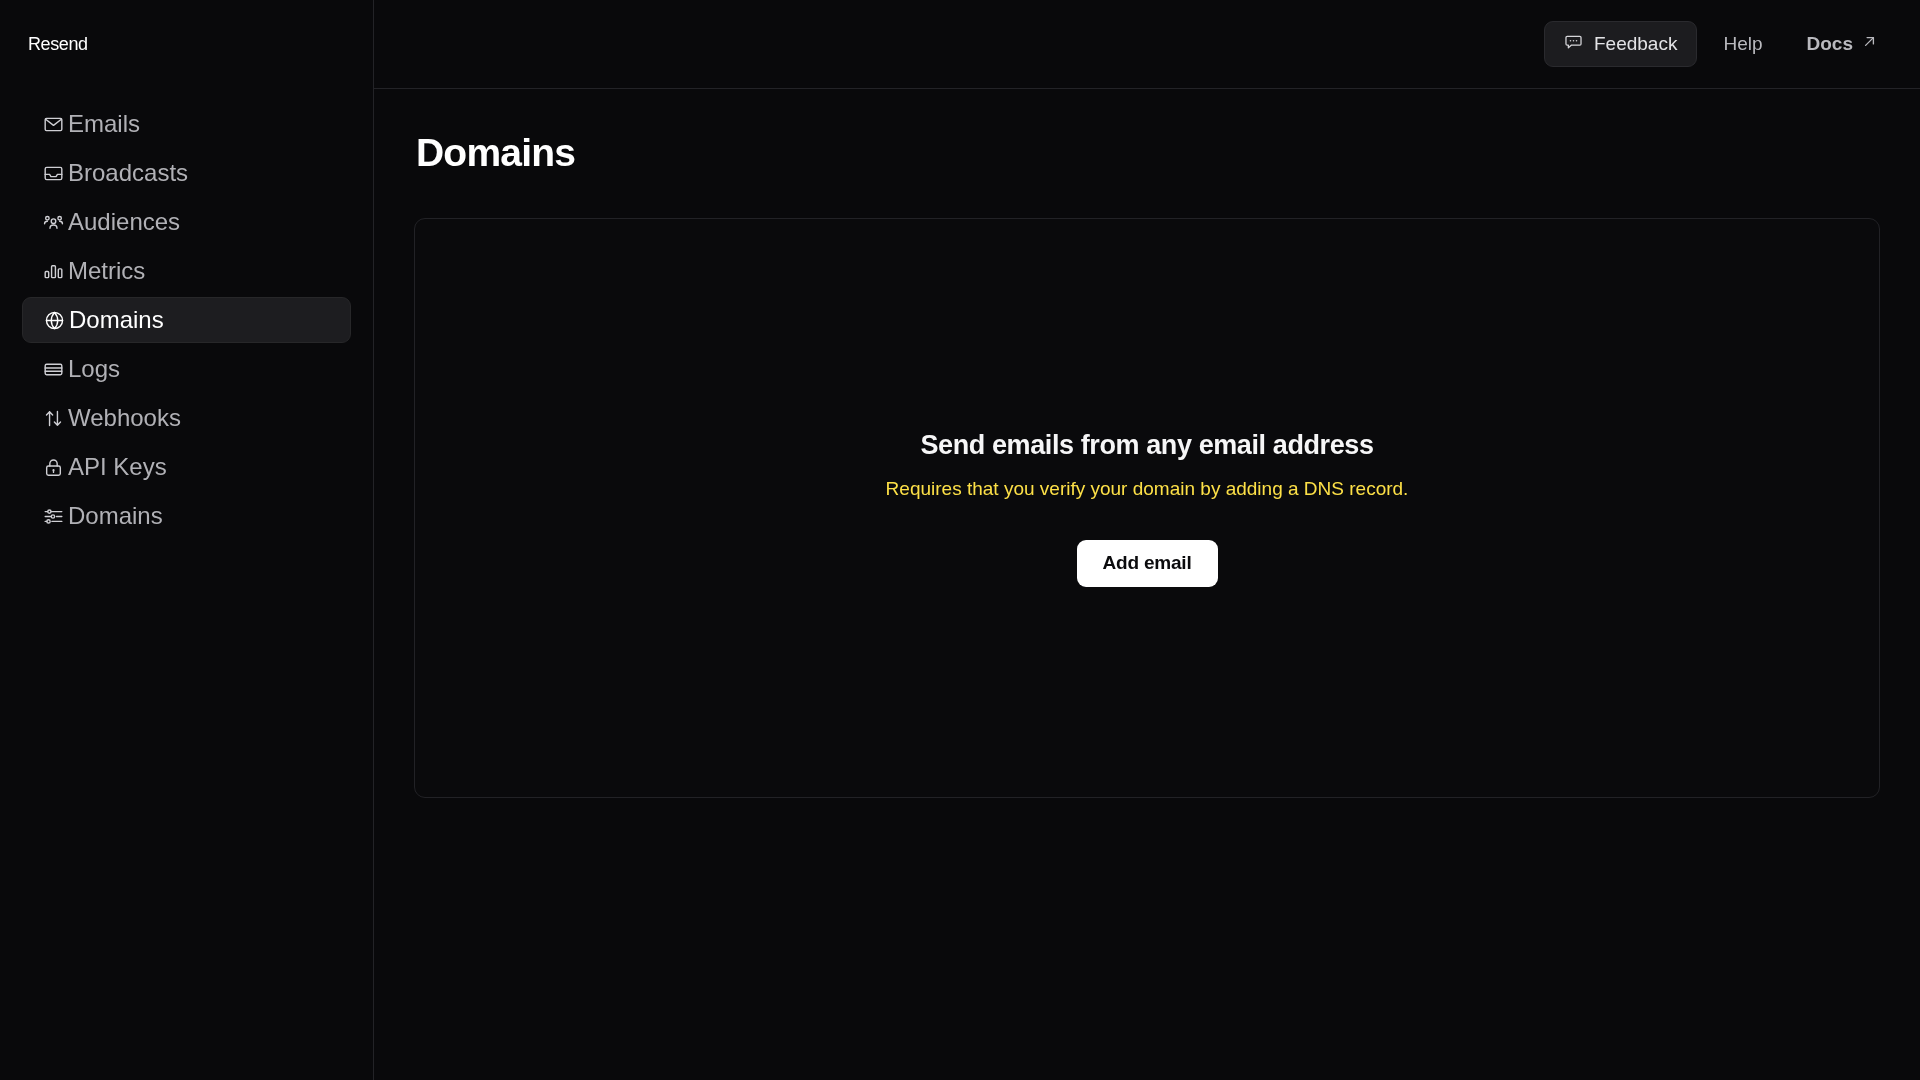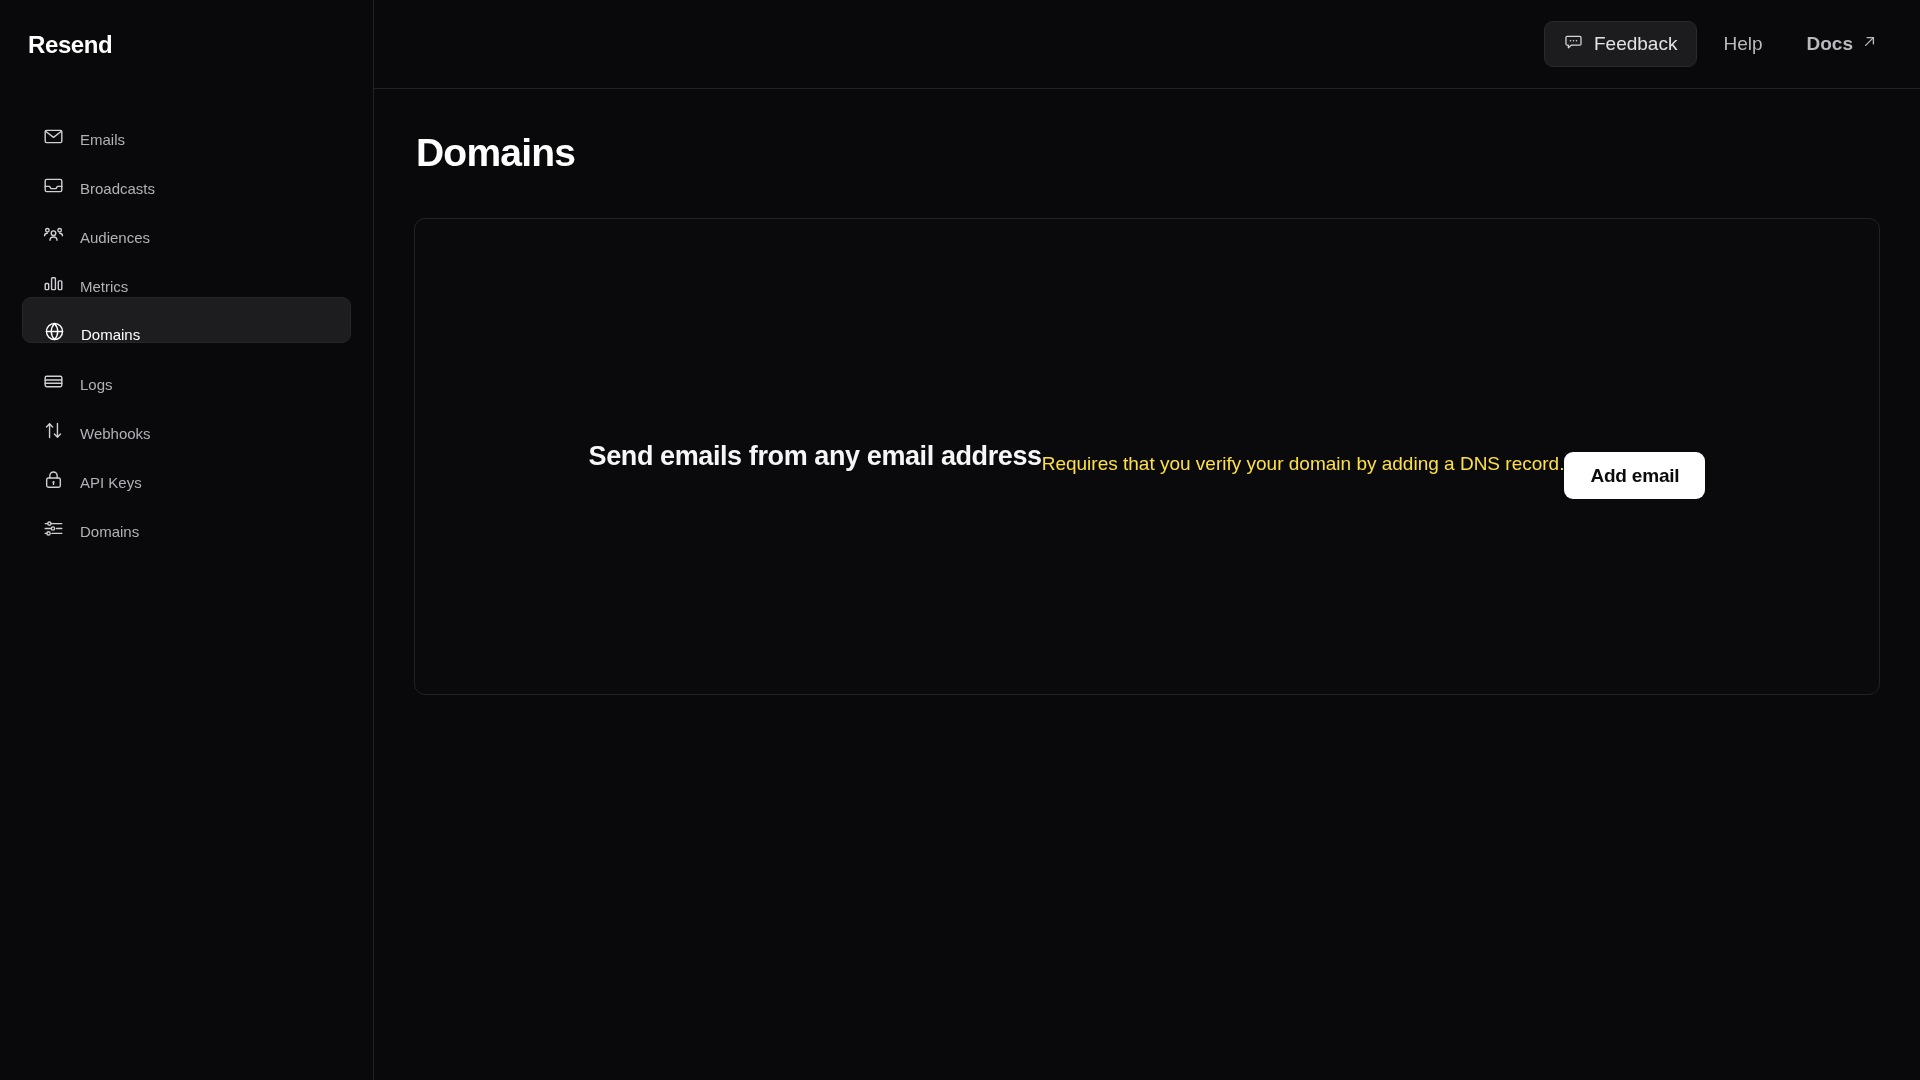--- a/index.html
+++ b/index.html
@@ -20,33 +20,33 @@
     flex: 0 0 374px;
     position: relative;
   }
   .brand {
     height: 89px;
     display: flex; align-items: center;
     padding-left: 28px;
   }
   .brand-text {
     color: #ffffff;
-    font-size: 24px;
-    font-weight: 700;
+    font-size: 18px;
+    font-weight: 400;
     letter-spacing: -0.4px;
   }
   .nav { padding: 12px 22px 0 22px; display: flex; flex-direction: column; gap: 3px; }
   .nav-item {
-    display: flex; align-items: flex-end;
-    gap: 16px;
+    display: flex; align-items: center;
+    gap: 4px;
     height: 46px;
     padding: 0 20px;
     border-radius: 9px;
     color: #b1b1b6;
-    font-size: 15px;
+    font-size: 24px;
     cursor: pointer;
     user-select: none;
   }
   .nav-item.active {
     background: #1d1d20;
     color: #ffffff;
     border: 1px solid #272729;
   }
   .nav-icon {
     width: 22px; height: 22px;
@@ -101,25 +101,25 @@
     color: #ffffff;
     font-size: 39px;
     font-weight: 700;
     letter-spacing: -0.8px;
     line-height: 1;
     margin-left: 2px;
   }
 
   .empty-card {
     margin-top: 46px;
-    height: 477px;
+    height: 580px;
     border: 1px solid #222226;
     border-radius: 11px;
     background: #0a0a0c;
-    display: flex; flex-direction: row;
+    display: flex; flex-direction: column;
     align-items: center; justify-content: center;
   }
   .empty-title {
     color: #f6f6f7;
     font-size: 27px;
     font-weight: 700;
     letter-spacing: -0.4px;
     line-height: 1.2;
   }
   .empty-sub {

